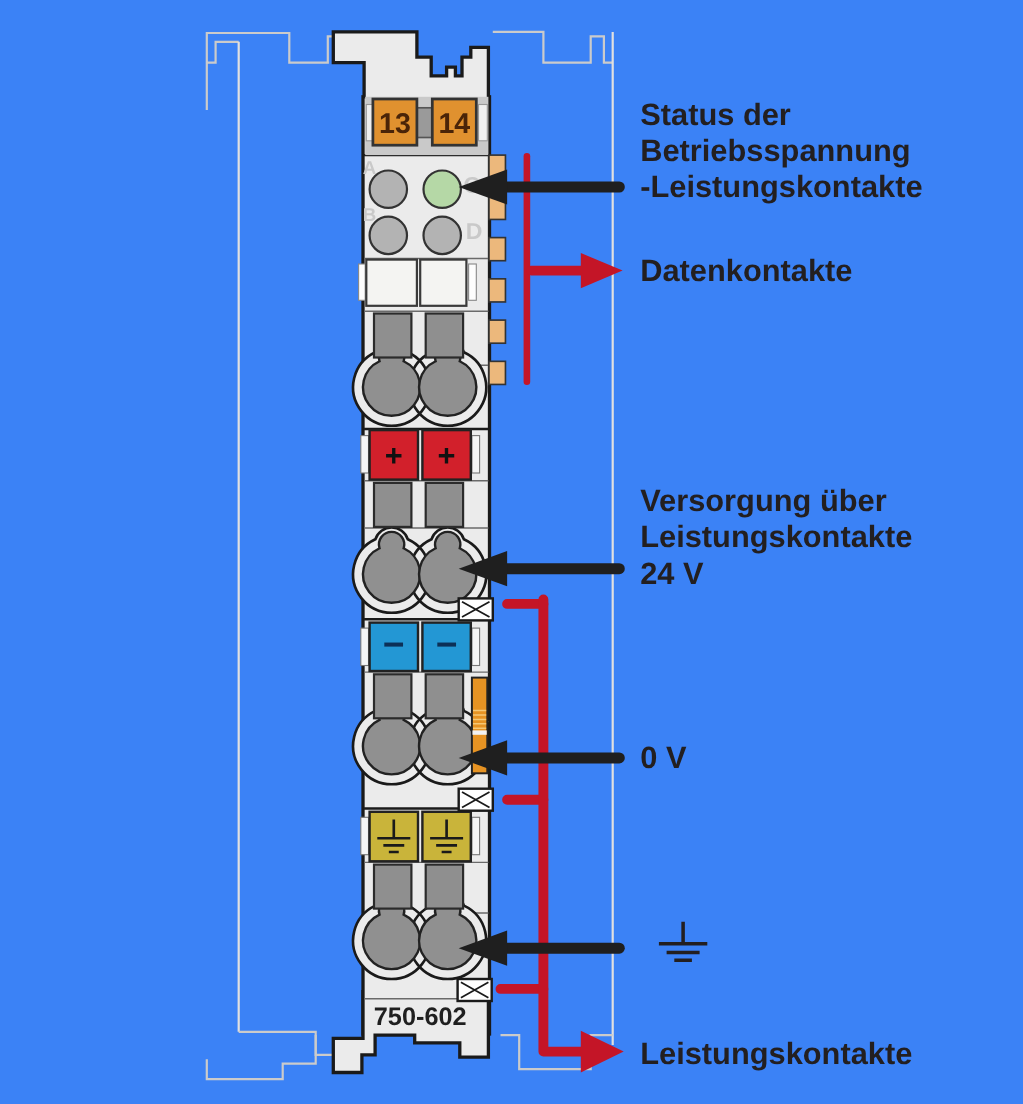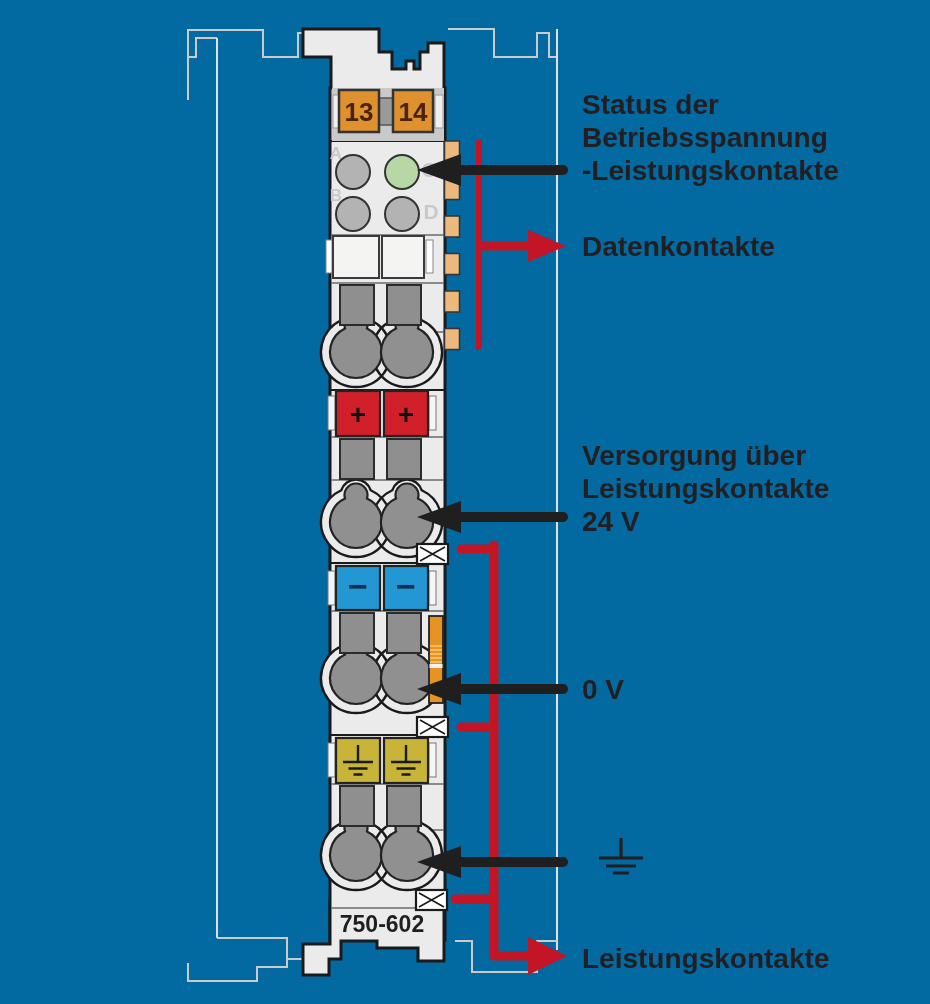--- a/index.html
+++ b/index.html
@@ -1,16 +1,16 @@
 <!DOCTYPE html>
 <html><head>
 <meta charset="utf-8">
 <style>
   html,body{margin:0;padding:0;background:#ffffff;}
-  .stage{position:relative;width:930px;height:1004px;background:#0369a1;overflow:hidden;}
+  .stage{position:relative;width:930px;height:1004px;background:#3b82f6;overflow:hidden;}
   svg{position:absolute;left:0;top:0;}
   text{font-family:"Liberation Sans","DejaVu Sans",sans-serif;}
   .label{font-weight:bold;font-size:28px;fill:#231f20;}
   .model{font-weight:bold;font-size:23px;fill:#1f1f1f;}
   .tnum{font-weight:bold;font-size:26px;fill:#4a2408;}
   .ledletter{font-weight:bold;fill:#c9c9c9;}
   .ghost{fill:none;stroke:#cbcbcb;stroke-width:2;}
   .ghostlight{fill:none;stroke:#e0e0e0;stroke-width:2;}
   .divider{stroke:#6a6a6a;stroke-width:1.3;}
   .divider-dark{stroke:#1a1a1a;stroke-width:2.2;}

